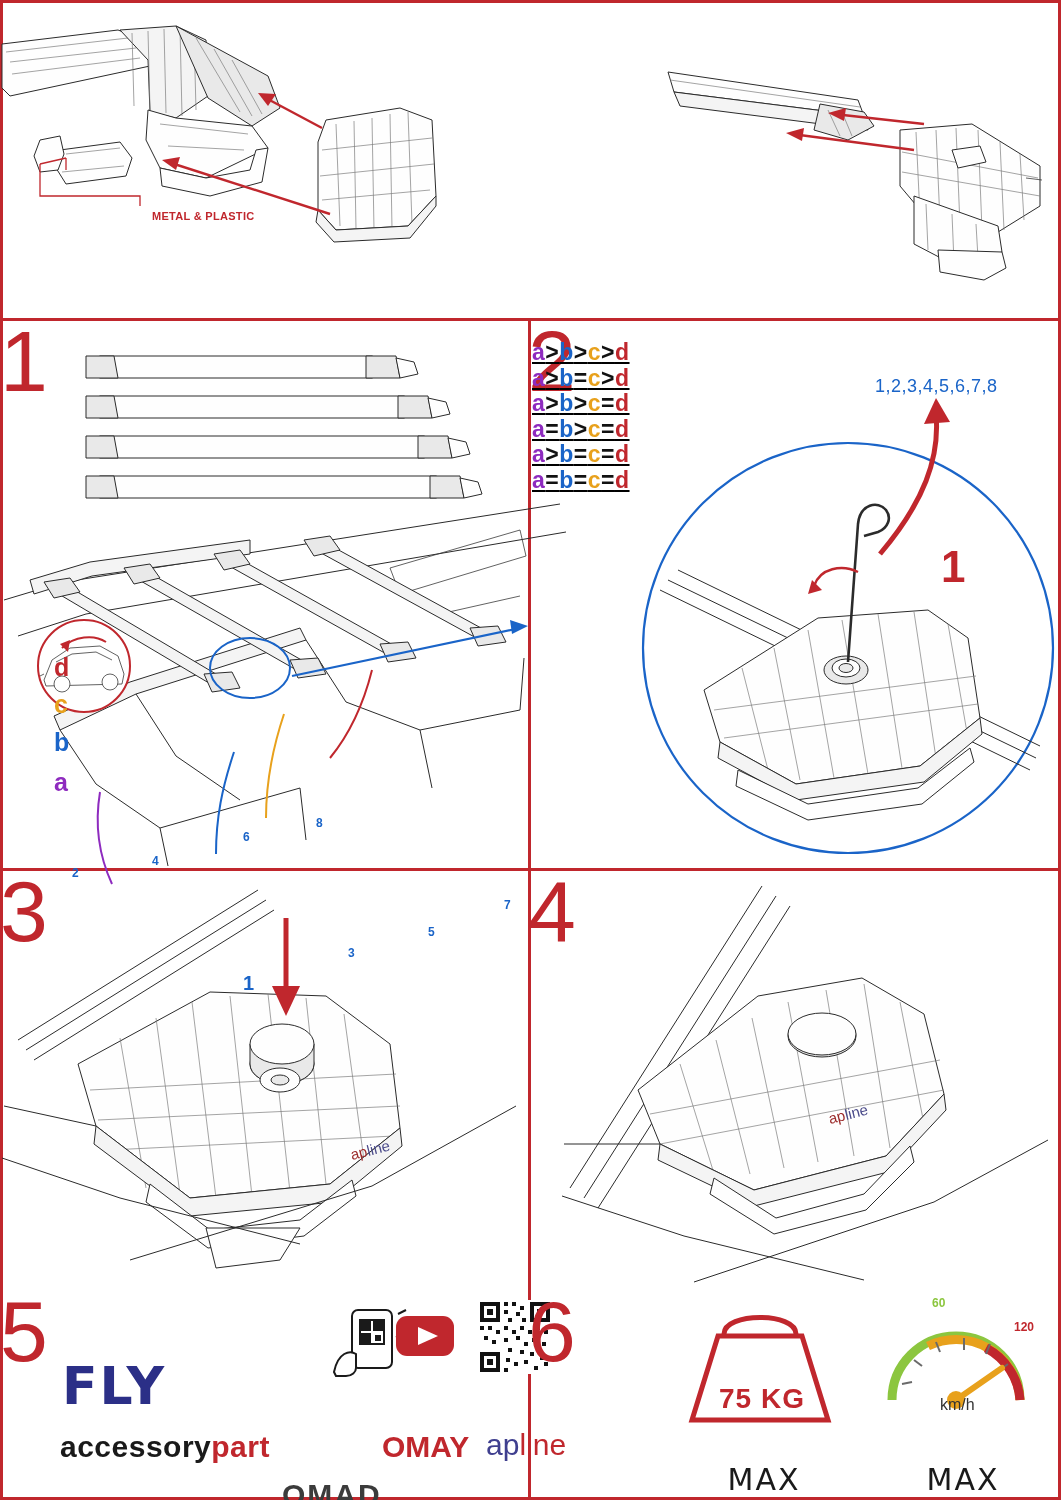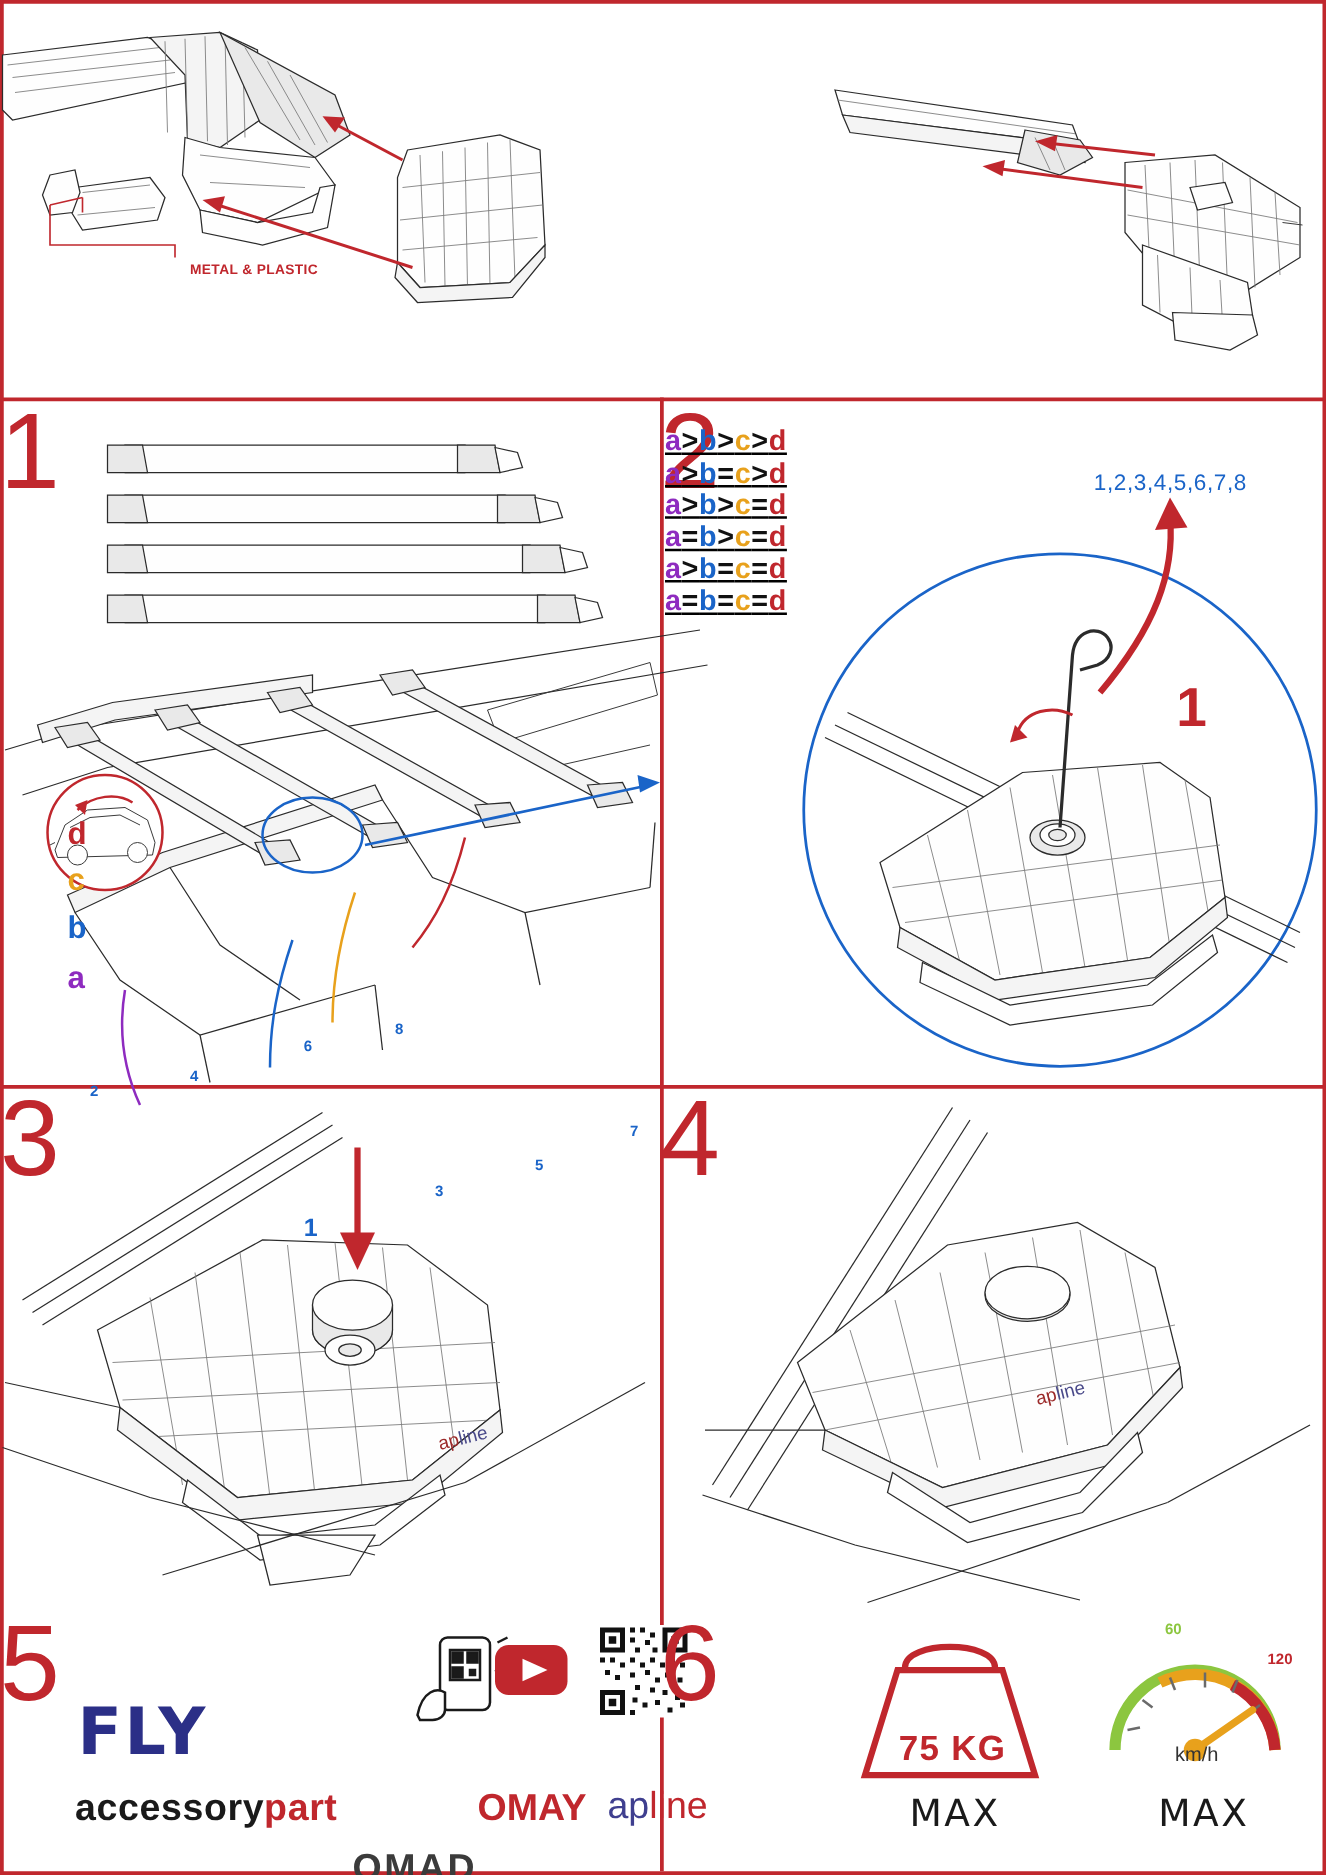--- a/index.html
+++ b/index.html
@@ -73,21 +73,21 @@
     letter-spacing:2px;font-family:"DejaVu Sans", sans-serif;
   }
   .brand{position:absolute;font-size:30px;font-weight:bold;letter-spacing:.5px;}
   .b-acc{color:#1a1a1a;}
   .b-acc i{font-style:normal;color:#c0272d;}
   .b-omad{color:#3b3b3b;letter-spacing:2px;}
   .b-omay{color:#c0272d;letter-spacing:0px;}
   .b-apline{color:#3f3f8f;letter-spacing:0px;font-weight:400;}
   .b-apline i{font-style:normal;color:#c0272d;}
 
-  .maxlabel{position:absolute;font-size:30px;letter-spacing:2px;color:#1a1a1a;font-family:"DejaVu Sans", sans-serif;}
+  .maxlabel{position:absolute;font-size:30px;letter-spacing:2px;color:#1a1a1a;font-family:"DejaVu Sans", sans-serif;margin-top:28px;}
   .kgtext{position:absolute;font-size:28px;font-weight:bold;color:#c0272d;letter-spacing:1px;}
   .kmh{position:absolute;font-size:16px;color:#333;}
   .gnum{position:absolute;font-size:12px;font-weight:bold;}
   .g60{color:#8cc63f;}
   .g120{color:#c0272d;}
 </style>
 </head>
 <body>
 
 <div class="sheet">

